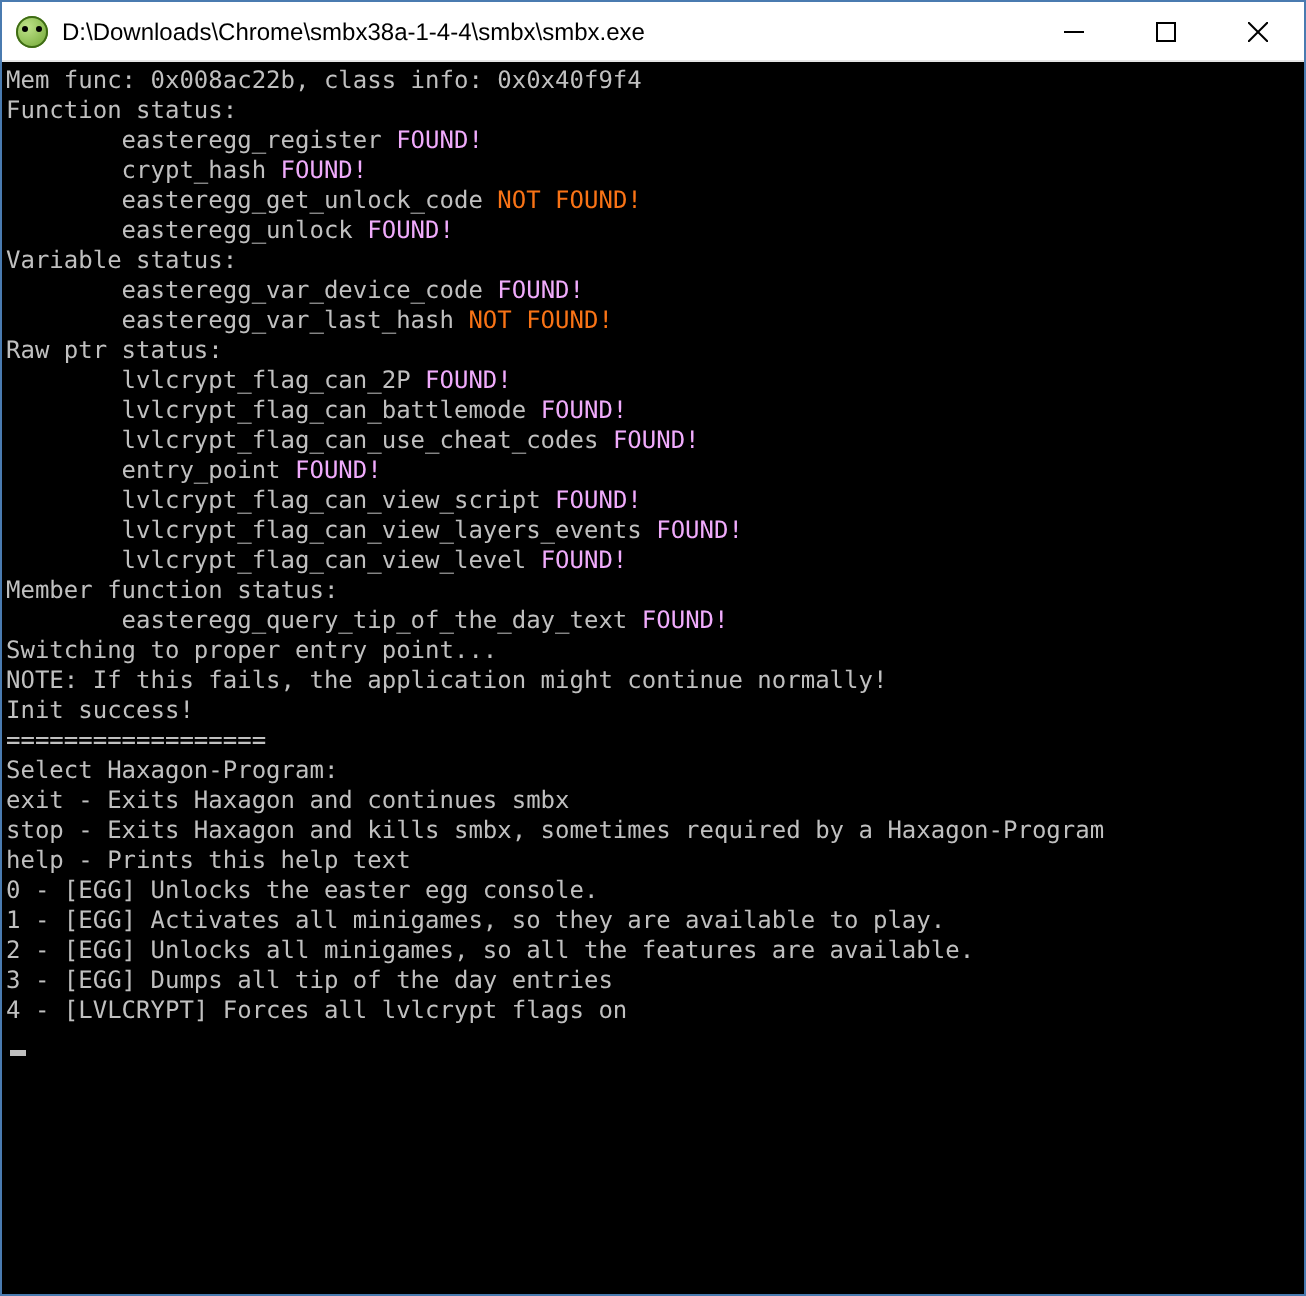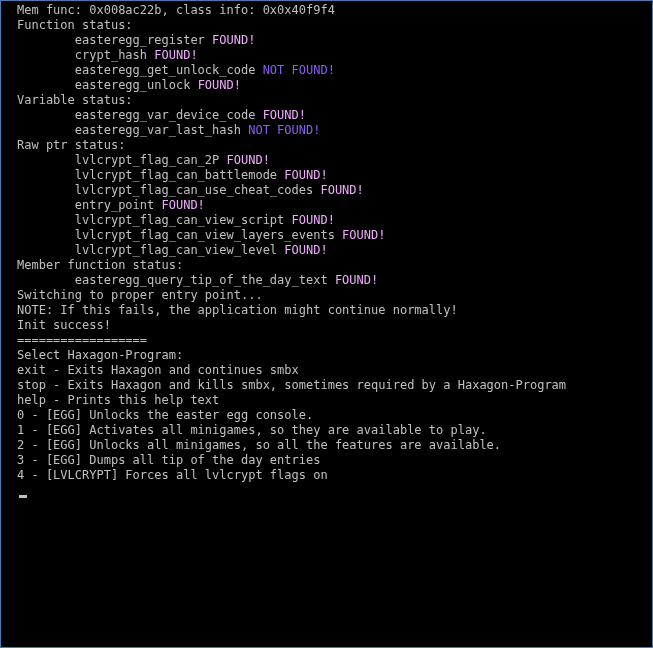--- a/index.html
+++ b/index.html
@@ -73,38 +73,62 @@
     color: #000;
   }
   .win-btn svg { display: block; }
   .console {
     flex: 1;
     background: #000;
     color: #c0c0c0;
     font-family: Consolas, "Lucida Console", monospace;
     font-size: 12px;
     line-height: 15px;
-    padding: 2px 0 0 14px;
+    padding: 2px 0 0 0;
     white-space: pre;
     overflow: hidden;
     position: relative;
   }
   .line { padding: 0 2px; }
   .green { color: #f0abfc; }
-  .red   { color: #8b5cf6; text-align: right; }
+  .red   { color: #f97316; text-align: right; }
   .cursor {
     display: inline-block;
     width: 8px;
     height: 3px;
     background: #c0c0c0;
     vertical-align: bottom;
     margin-left: 2px;
   }
 </style>
 </head>
 <body>
 
 <div class="window">
 
+  <div class="titlebar">
+    <div class="icon-slot">
+      <div class="app-icon"></div>
+    </div>
+    <div class="title">D:\Downloads\Chrome\smbx38a-1-4-4\smbx\smbx.exe</div>
+    <div class="win-controls">
+      <div class="win-btn">
+        <svg width="10" height="10">
+            <line x1="0" y1="5" x2="10" y2="5" stroke="#000" stroke-width="1"></line>
+          </svg>
+      </div>
+      <div class="win-btn">
+        <svg width="10" height="10">
+            <rect x="0.5" y="0.5" width="9" height="9" fill="none" stroke="#000" stroke-width="1"></rect>
+          </svg>
+      </div>
+      <div class="win-btn">
+        <svg width="10" height="10">
+            <line x1="0" y1="0" x2="10" y2="10" stroke="#000" stroke-width="1"></line>
+            <line x1="10" y1="0" x2="0" y2="10" stroke="#000" stroke-width="1"></line>
+          </svg>
+      </div>
+    </div>
+  </div>
 
   <div class="console" id="console"><div class="line">Mem func: 0x008ac22b, class info: 0x0x40f9f4</div><div class="line">Function status:</div><div class="line">        easteregg_register <span class="green">FOUND!</span></div><div class="line">        crypt_hash <span class="green">FOUND!</span></div><div class="line">        easteregg_get_unlock_code <span class="red">NOT FOUND!</span></div><div class="line">        easteregg_unlock <span class="green">FOUND!</span></div><div class="line"></div><div class="line">Variable status:</div><div class="line">        easteregg_var_device_code <span class="green">FOUND!</span></div><div class="line">        easteregg_var_last_hash <span class="red">NOT FOUND!</span></div><div class="line"></div><div class="line">Raw ptr status:</div><div class="line">        lvlcrypt_flag_can_2P <span class="green">FOUND!</span></div><div class="line">        lvlcrypt_flag_can_battlemode <span class="green">FOUND!</span></div><div class="line">        lvlcrypt_flag_can_use_cheat_codes <span class="green">FOUND!</span></div><div class="line">        entry_point <span class="green">FOUND!</span></div><div class="line">        lvlcrypt_flag_can_view_script <span class="green">FOUND!</span></div><div class="line">        lvlcrypt_flag_can_view_layers_events <span class="green">FOUND!</span></div><div class="line">        lvlcrypt_flag_can_view_level <span class="green">FOUND!</span></div><div class="line"></div><div class="line">Member function status:</div><div class="line">        easteregg_query_tip_of_the_day_text <span class="green">FOUND!</span></div><div class="line">Switching to proper entry point...</div><div class="line">NOTE: If this fails, the application might continue normally!</div><div class="line"></div><div class="line">Init success!</div><div class="line">==================</div><div class="line">Select Haxagon-Program:</div><div class="line">exit - Exits Haxagon and continues smbx</div><div class="line">stop - Exits Haxagon and kills smbx, sometimes required by a Haxagon-Program</div><div class="line">help - Prints this help text</div><div class="line">0 - [EGG] Unlocks the easter egg console.</div><div class="line">1 - [EGG] Activates all minigames, so they are available to play.</div><div class="line">2 - [EGG] Unlocks all minigames, so all the features are available.</div><div class="line">3 - [EGG] Dumps all tip of the day entries</div><div class="line">4 - [LVLCRYPT] Forces all lvlcrypt flags on</div><div class="line"><span class="cursor"></span></div></div>
 
 </div>
 
 </body></html>

